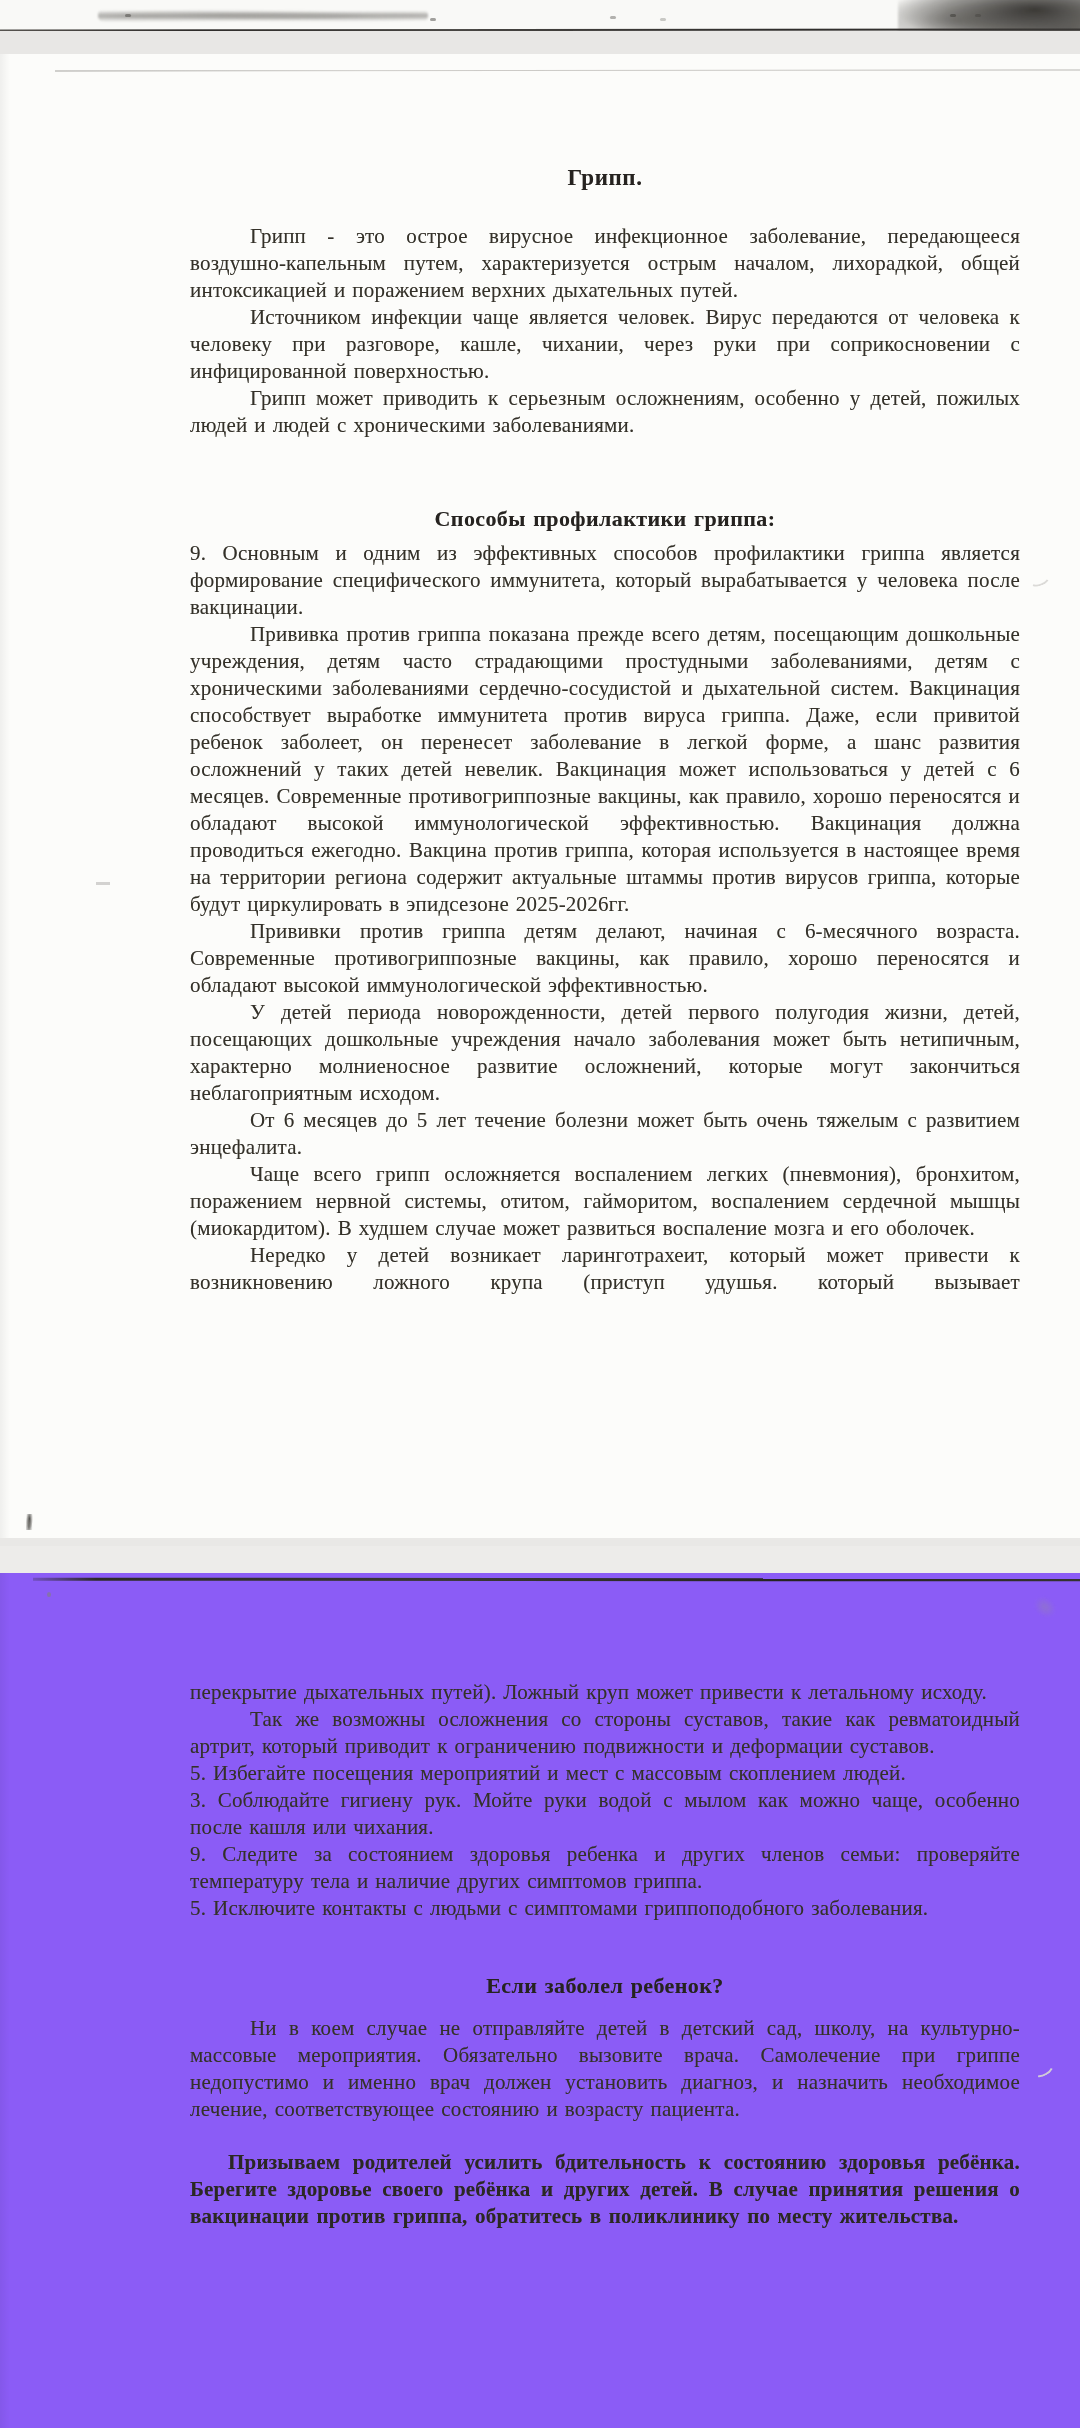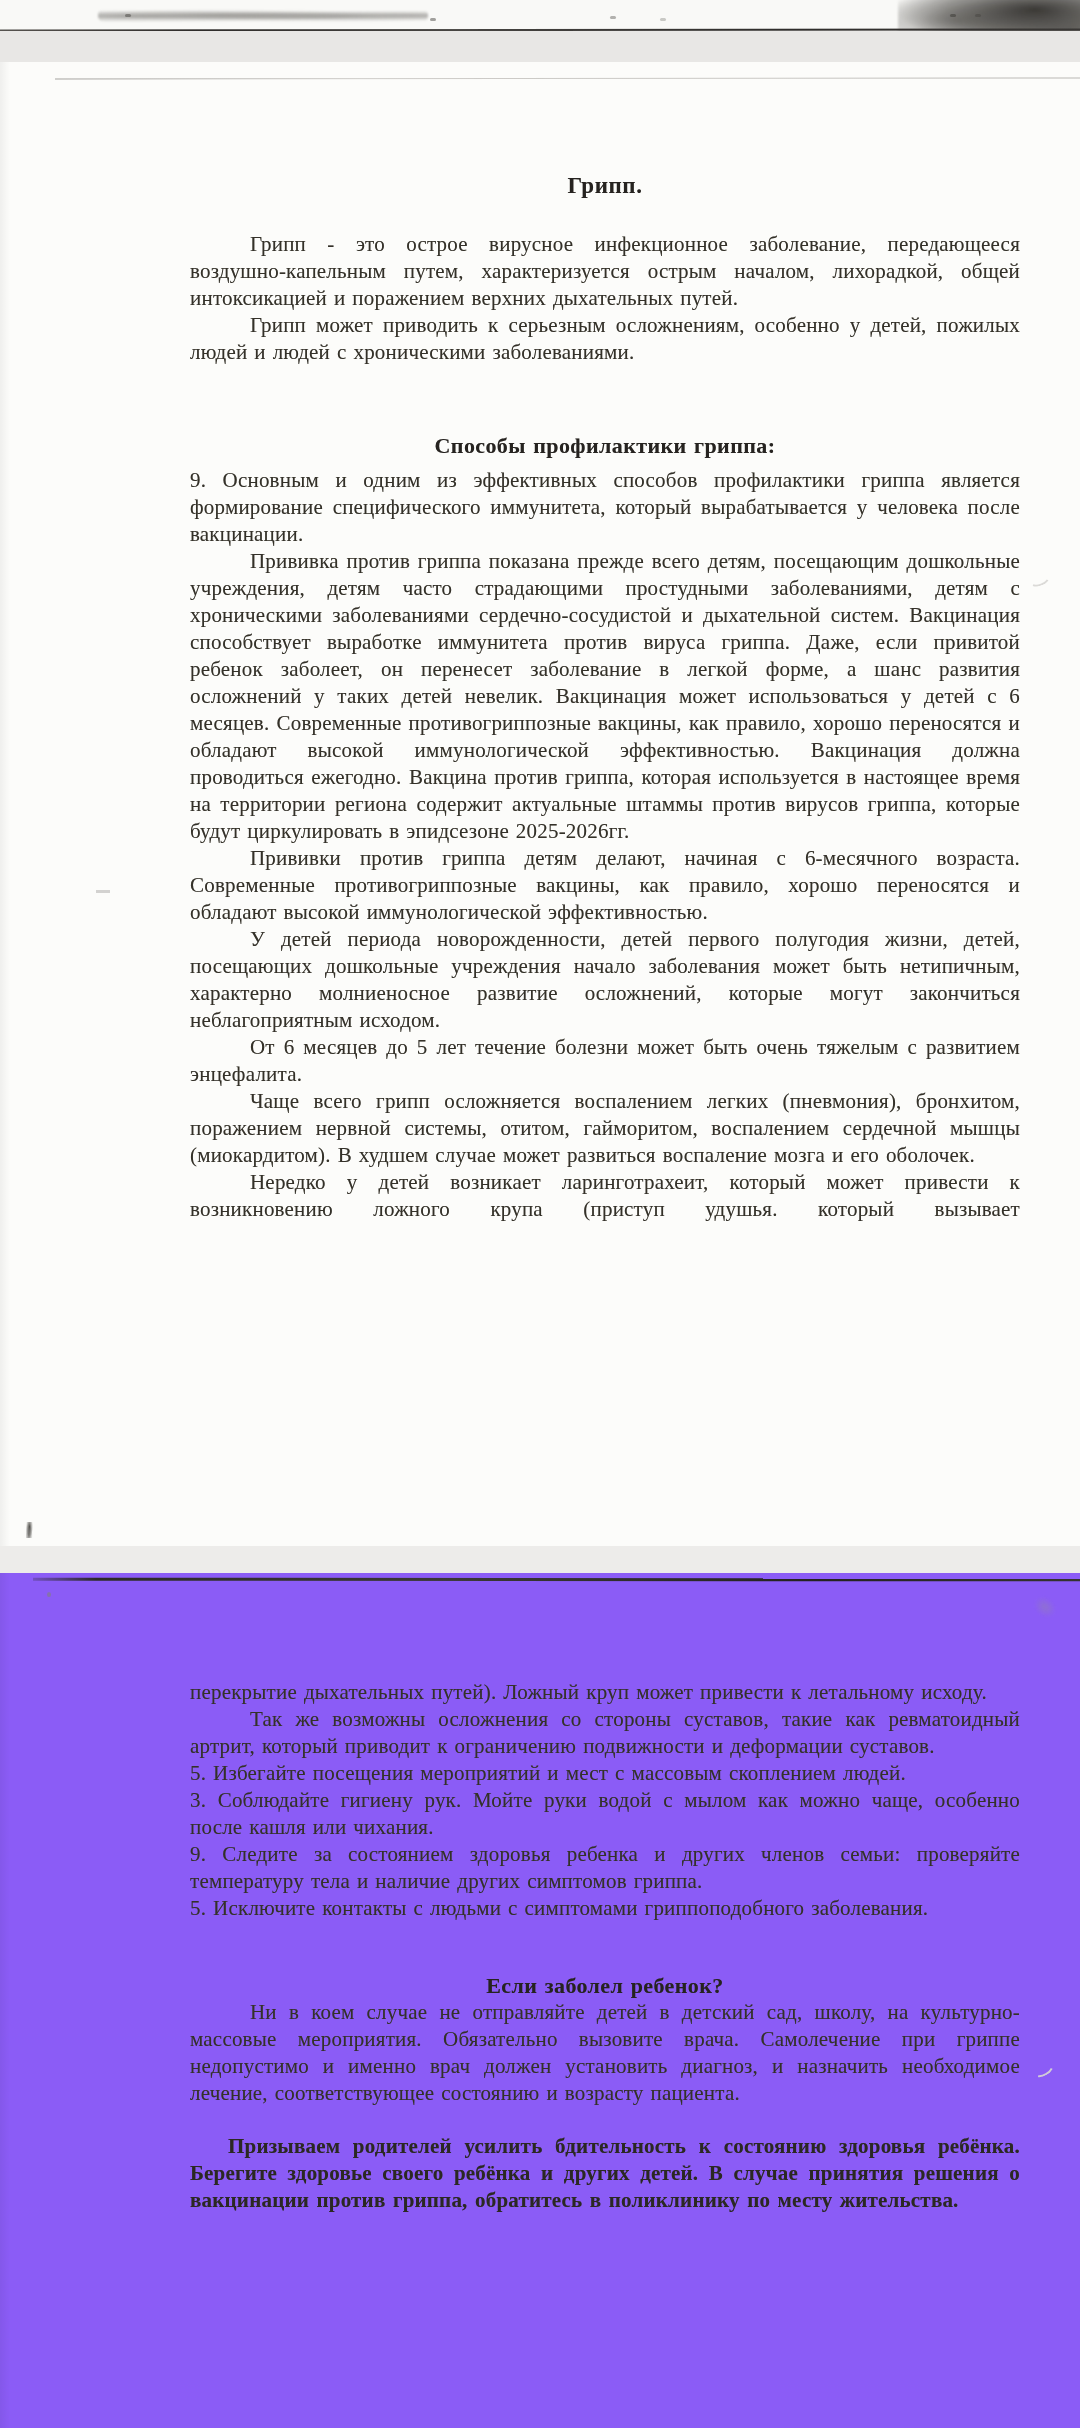--- a/index.html
+++ b/index.html
@@ -51,21 +51,21 @@
   
   .band-top { position:absolute; left:0; top:31px; width:1080px; height:31px; background:#e8e7e5; }
   .band-gap { position:absolute; left:0; top:1546px; width:1080px; height:27px; background:#edecea; }
 
   
   .page { position:absolute; left:0; width:1080px; background:#fcfcfa; }
   .page::before {
     content:''; position:absolute; left:0; top:0; bottom:0; width:10px;
     background:linear-gradient(90deg, rgba(0,0,0,.05), transparent);
   }
-  .page-1 { top:62px; height:1484px;font-family:Liberation Serif, serif; }
+  .page-1 { top:54px; height:1484px;font-family:Liberation Serif, serif; }
   .page-2 { top:1573px; height:972px; background:#8b5cf6; }
 
   .page1-edge-line {
     position:absolute; left:55px; top:16px; right:0; height:1px;
     background:linear-gradient(90deg,#8f8d89, #c2c0bc 30%, #bdbbb7 70%, #a8a6a2);
     transform:rotate(-0.05deg); opacity:.8;
   }
   .page2-top-line {
     position:absolute; left:33px; top:5px; right:0; height:3px;
     background:linear-gradient(90deg, rgba(40,38,35,.25), #2c2a27 6%, #3a3835 40%, #242220 75%, #353330);
@@ -103,21 +103,21 @@
 
   h1.doc-title {
     text-align:center; text-align-last:center; font-size:23px; font-weight:bold;
     color:#262320; letter-spacing:.6px; margin-bottom:32px; line-height:27px;
   }
   h2.section-heading {
     text-align:center; text-align-last:center; font-size:22px; font-weight:bold;
     color:#262320; letter-spacing:.4px; line-height:27px;
   }
   .page-1 h2.section-heading { margin-top:66px; margin-bottom:8px; }
-  .page-2 h2.section-heading { margin-top:50px; }
+  .page-2 h2.section-heading { margin-top:50px; margin-bottom:16px; }
 
   p.indent { text-indent:60px; }
   p.flush  { text-indent:0; }
   p.justify-last { text-align-last:justify; }
   p.cta {
     font-weight:bold; color:#2b2823; text-indent:38px; margin-top:26px;
     word-spacing:2px;
   }
 </style>
 </head>
@@ -134,20 +134,21 @@
 
   <div class="band-top"></div>
 
   <section class="page page-1">
     <div class="page1-edge-line"></div>
     <div class="dash-p1-left"></div>
     <div class="speck-p1-bottom"></div>
     <div class="content">
       <h1 class="doc-title">Грипп.</h1>
       <p class="indent">Грипп - это острое вирусное инфекционное заболевание, передающееся воздушно-капельным путем, характеризуется острым началом, лихорадкой, общей интоксикацией и поражением верхних дыхательных путей.</p>
+      <p class="indent">Источником инфекции чаще является человек. Вирус передаются от человека к человеку при разговоре, кашле, чихании, через руки при соприкосновении с инфицированной поверхностью.</p>
       <p class="indent">Грипп может приводить к серьезным осложнениям, особенно у детей, пожилых людей и людей с хроническими заболеваниями.</p>
       <h2 class="section-heading">Способы профилактики гриппа:</h2>
       <p class="flush">9. Основным и одним из эффективных способов профилактики гриппа является формирование специфического иммунитета, который вырабатывается у человека после вакцинации.</p>
       <p class="indent">Прививка против гриппа показана прежде всего детям, посещающим дошкольные учреждения, детям часто страдающими простудными заболеваниями, детям с хроническими заболеваниями сердечно-сосудистой и дыхательной систем. Вакцинация способствует выработке иммунитета против вируса гриппа. Даже, если привитой ребенок заболеет, он перенесет заболевание в легкой форме, а шанс развития осложнений у таких детей невелик. Вакцинация может использоваться у детей с 6 месяцев. Современные противогриппозные вакцины, как правило, хорошо переносятся и обладают высокой иммунологической эффективностью. Вакцинация должна проводиться ежегодно. Вакцина против гриппа, которая используется в настоящее время на территории региона содержит актуальные штаммы против вирусов гриппа, которые будут циркулировать в эпидсезоне 2025-2026гг.</p>
       <p class="indent">Прививки против гриппа детям делают, начиная с 6-месячного возраста. Современные противогриппозные вакцины, как правило, хорошо переносятся и обладают высокой иммунологической эффективностью.</p>
       <p class="indent">У детей периода новорожденности, детей первого полугодия жизни, детей, посещающих дошкольные учреждения начало заболевания может быть нетипичным, характерно молниеносное развитие осложнений, которые могут закончиться неблагоприятным исходом.</p>
       <p class="indent">От 6 месяцев до 5 лет течение болезни может быть очень тяжелым с развитием энцефалита.</p>
       <p class="indent">Чаще всего грипп осложняется воспалением легких (пневмония), бронхитом, поражением нервной системы, отитом, гайморитом, воспалением сердечной мышцы (миокардитом). В худшем случае может развиться воспаление мозга и его оболочек.</p>
       <p class="indent justify-last">Нередко у детей возникает ларинготрахеит, который может привести к возникновению ложного крупа (приступ удушья. который вызывает</p>
     </div>

